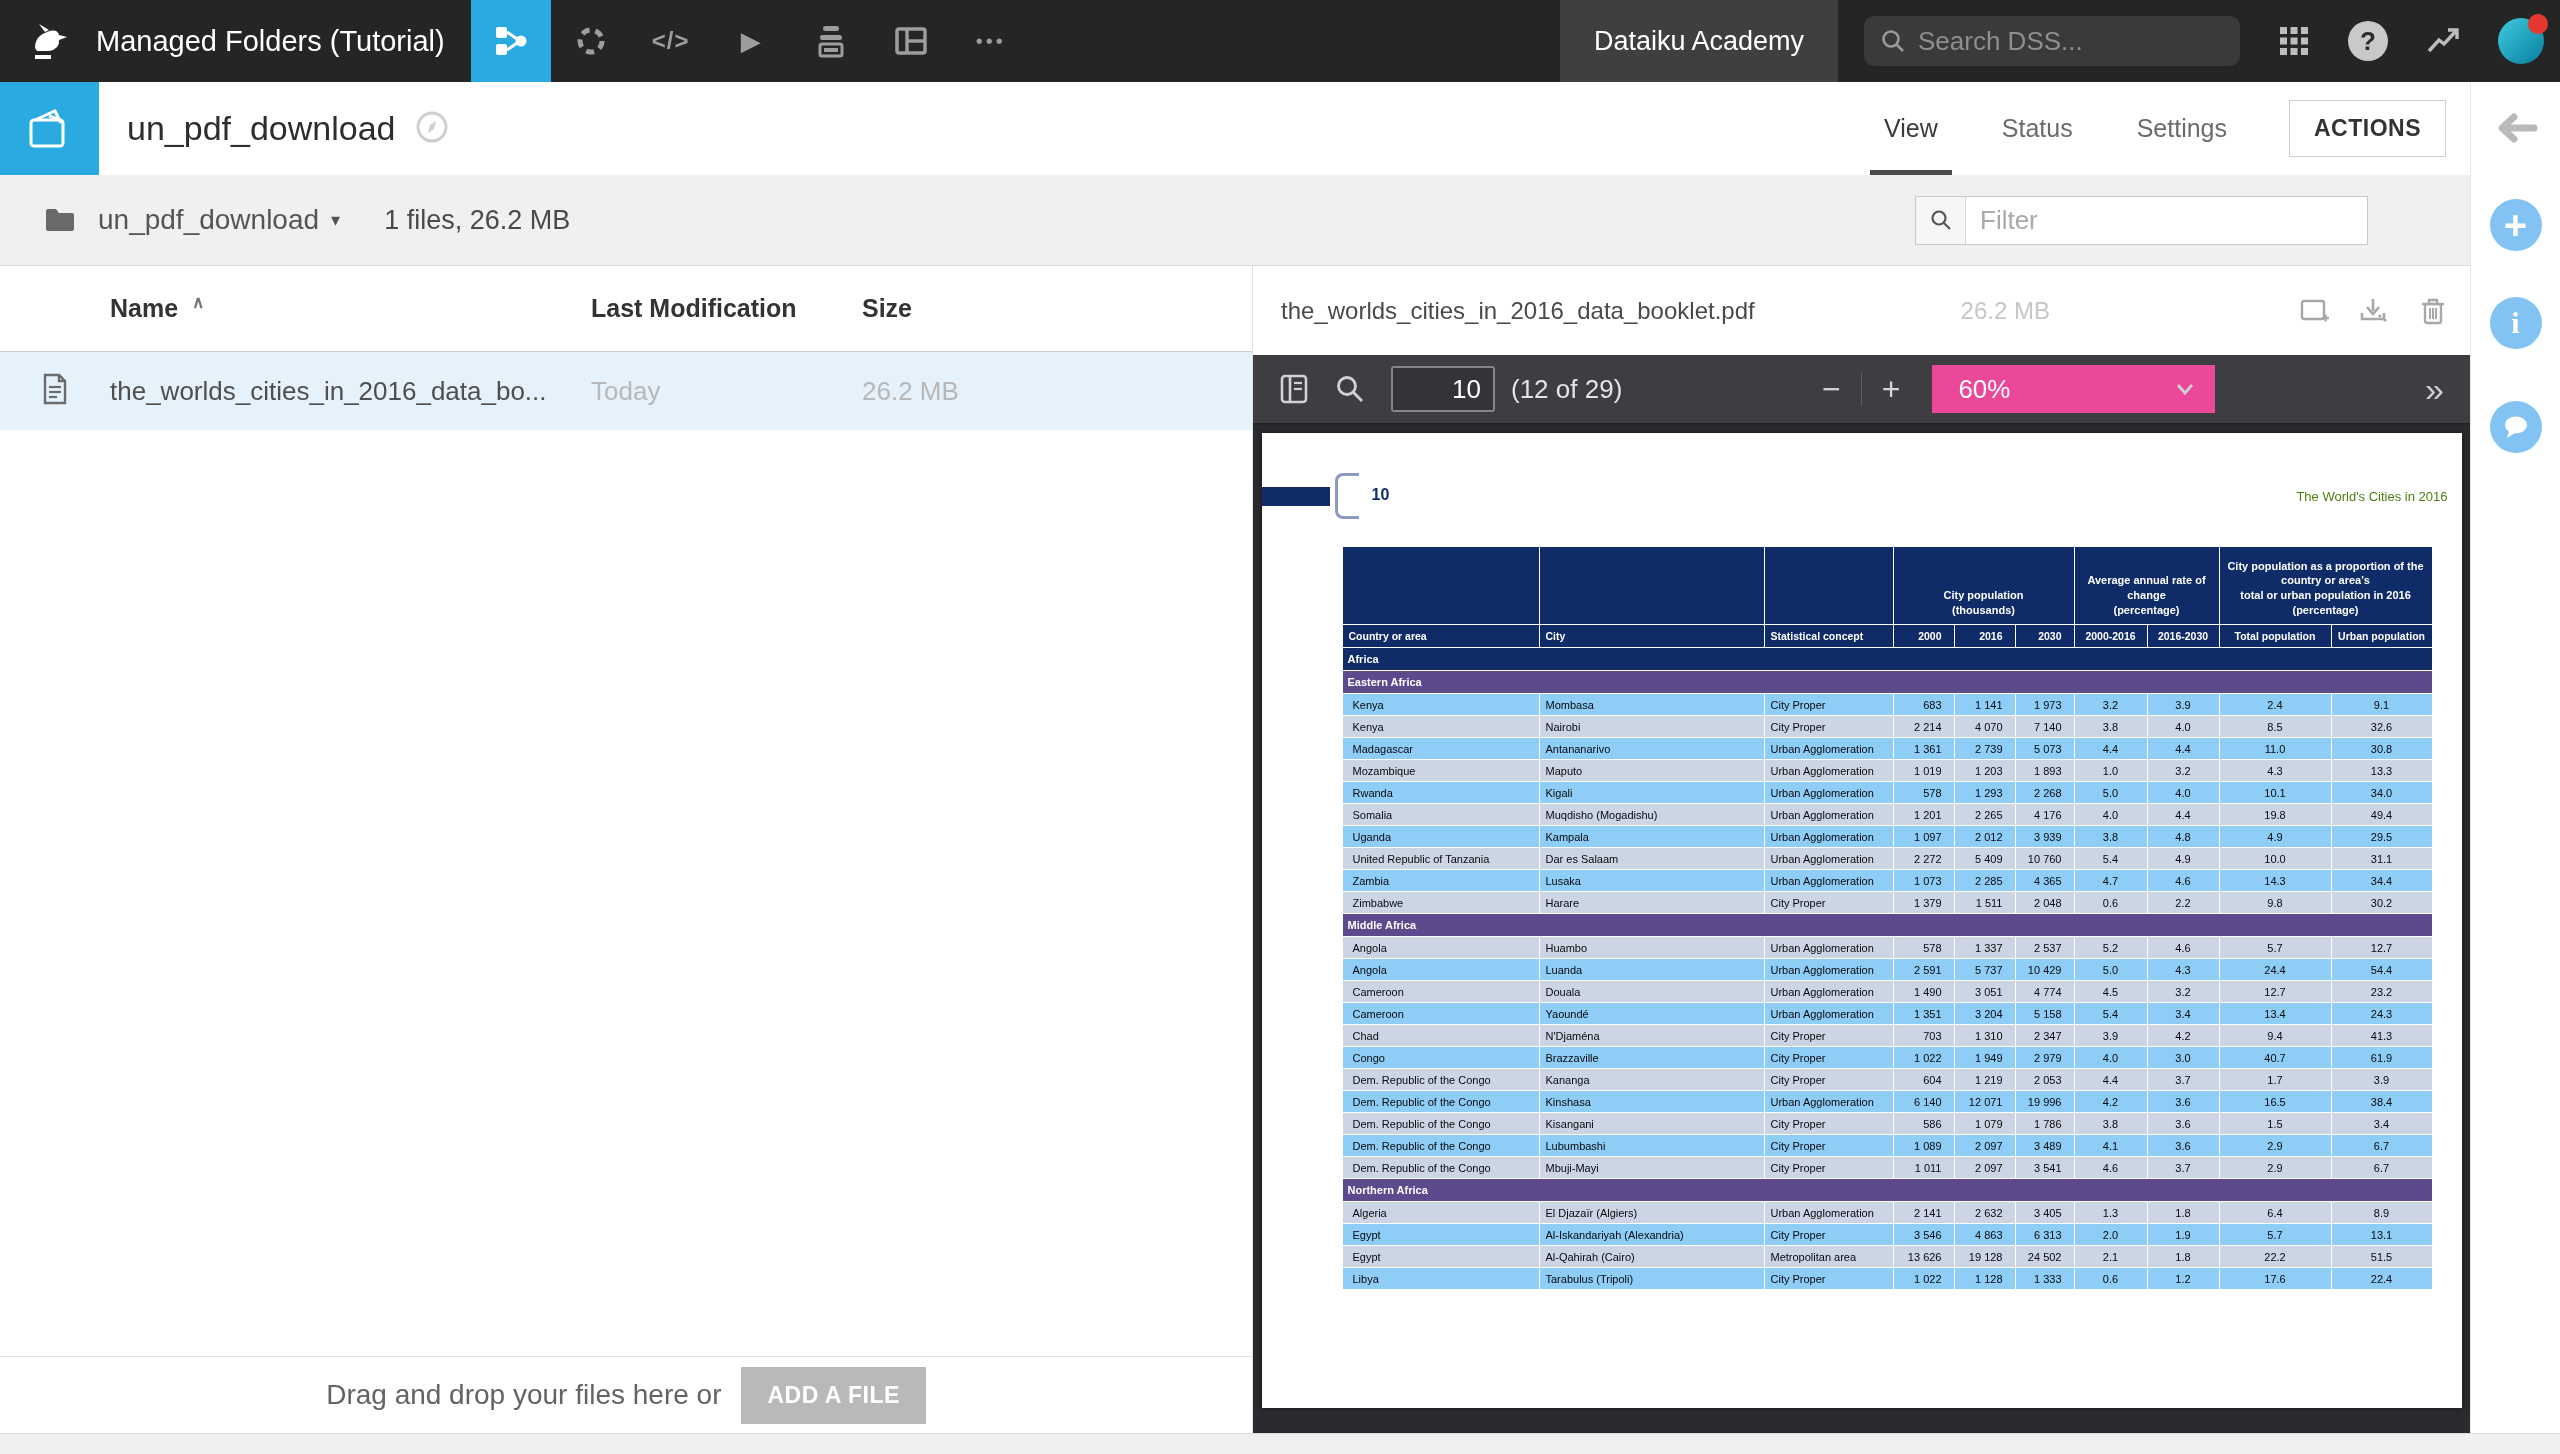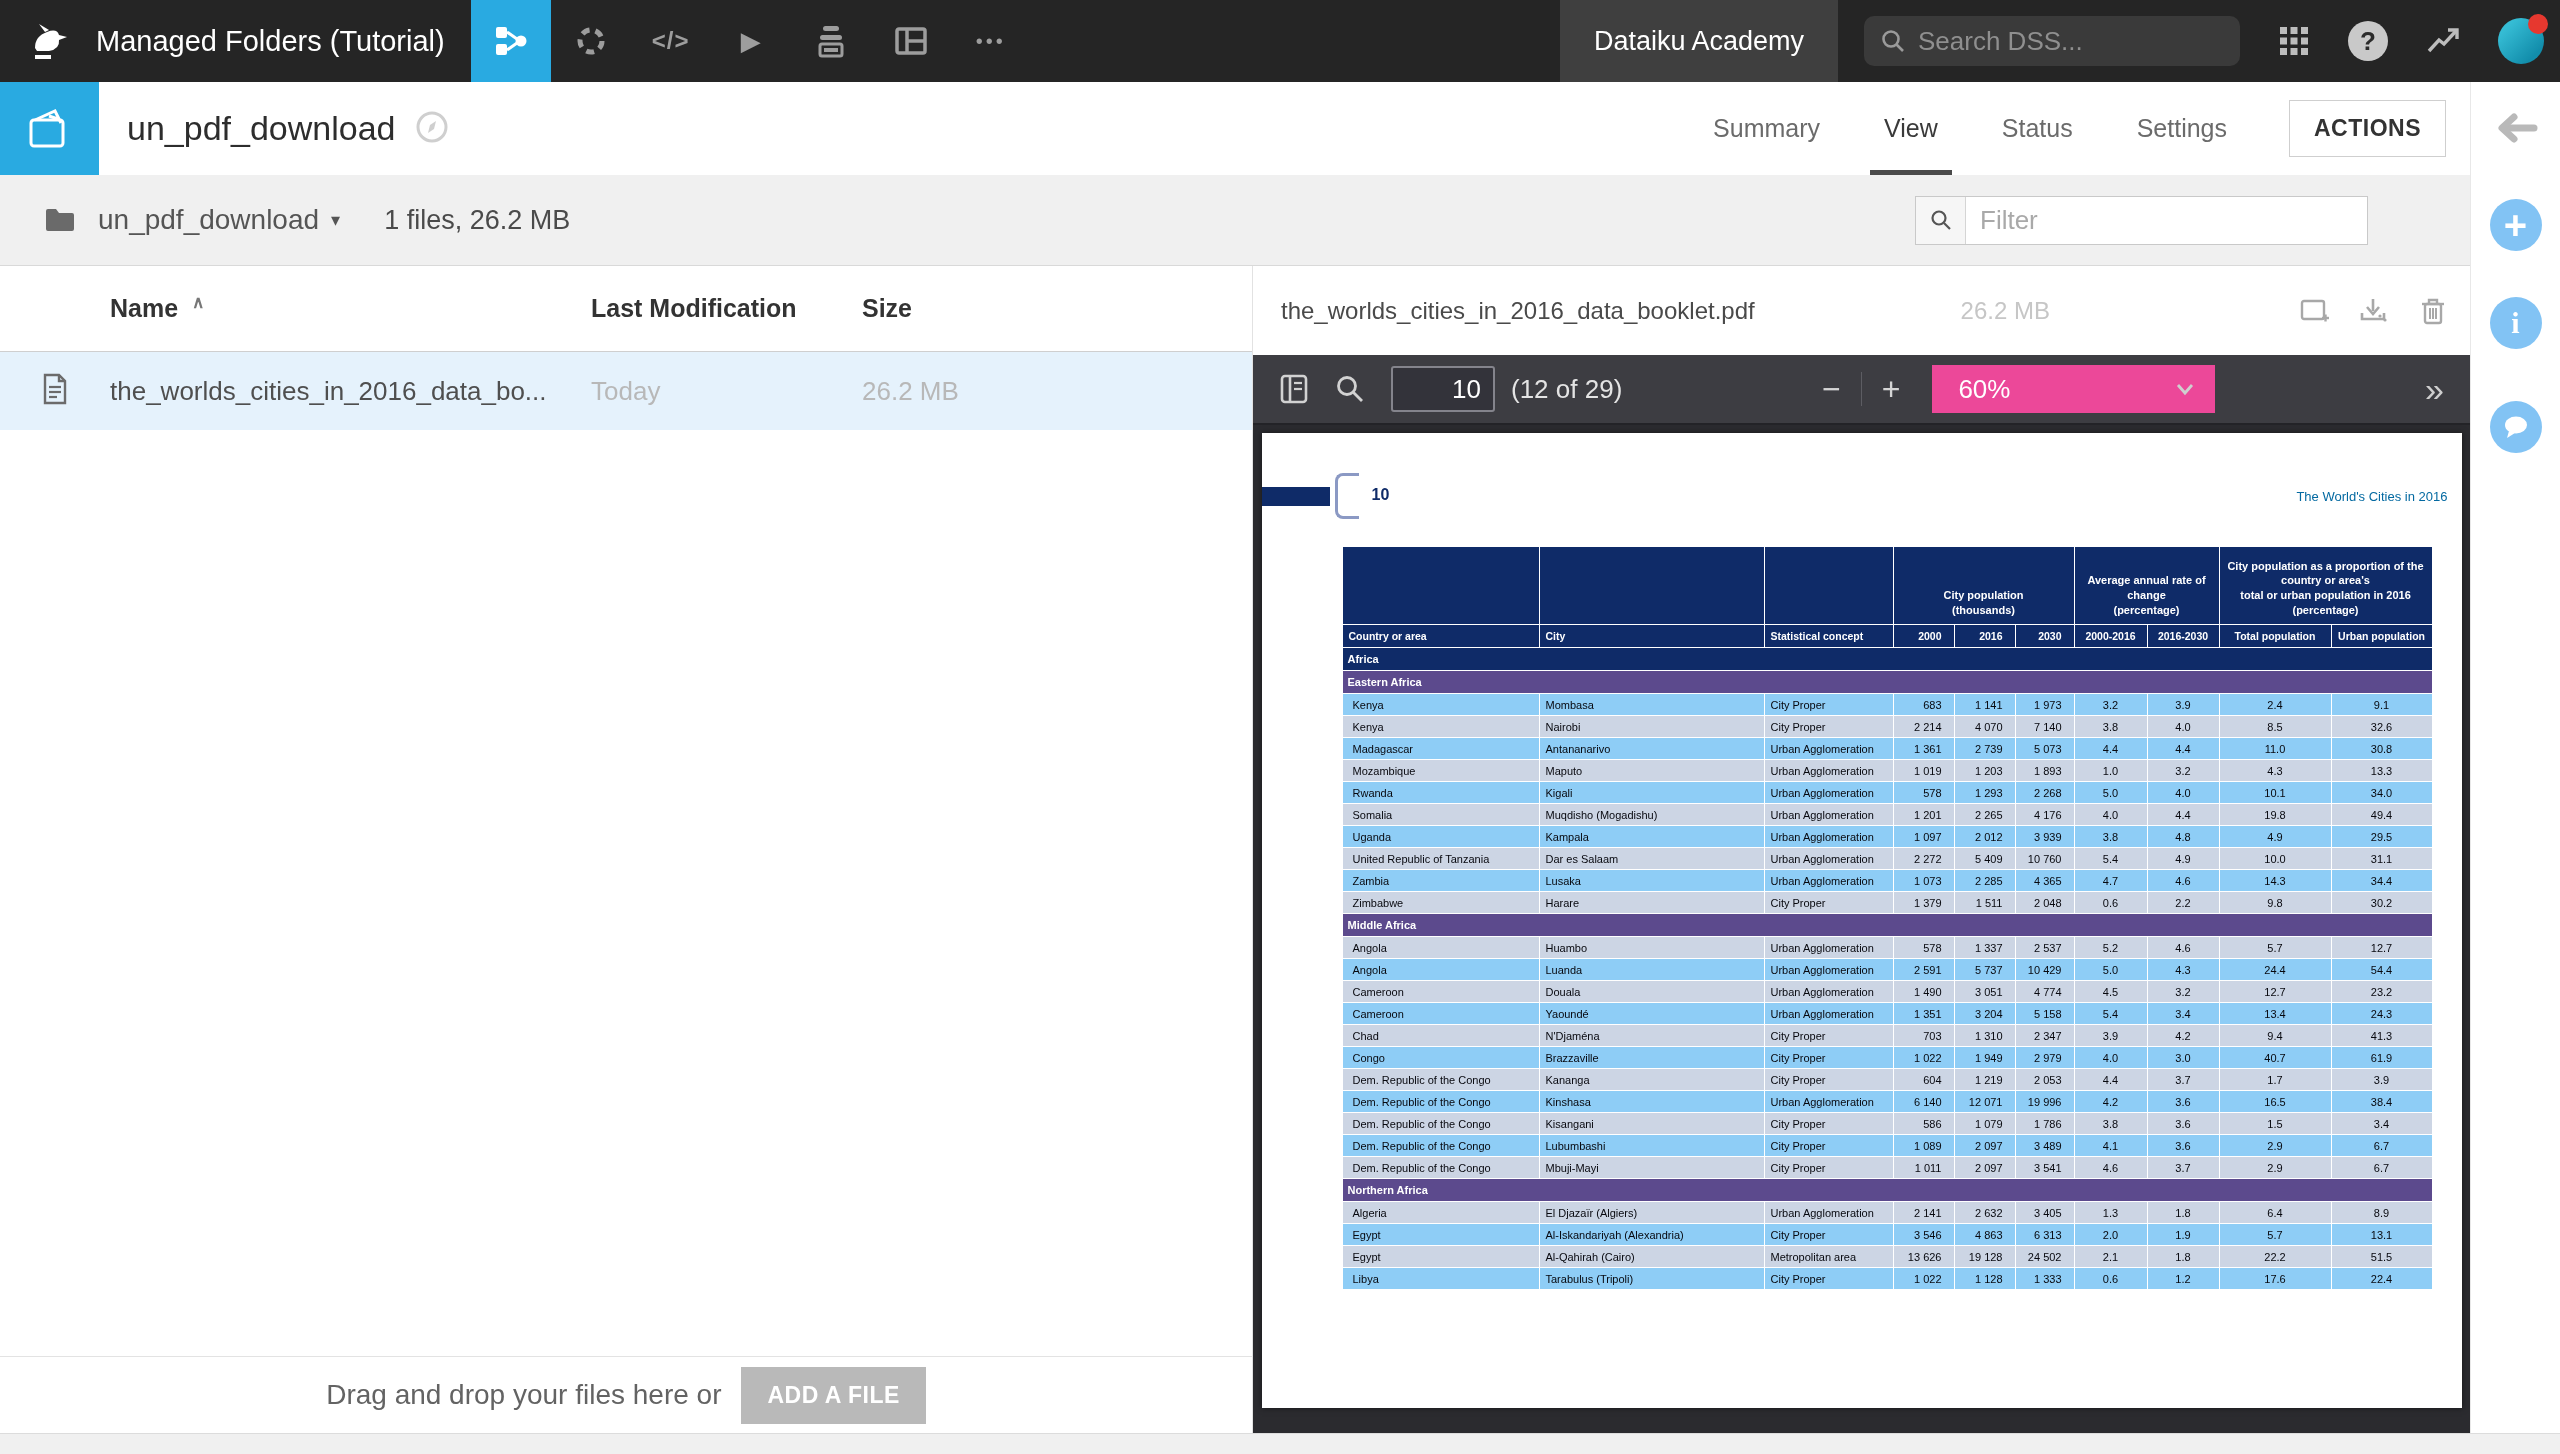--- a/index.html
+++ b/index.html
@@ -83,21 +83,21 @@
   .pt-right { margin-left:auto; font-size:34px; color:#cfcfcf; cursor:pointer; padding-left:20px; }
   .pt-center ~ .pt-right { margin-left:auto; }
 
   .pdf-viewer { flex:1; background:#2b2b2f; overflow:hidden; }
   .pdf-page { position:relative; width:1200px; height:975px; margin:8px auto 0; background:#fff; box-shadow:0 0 6px rgba(0,0,0,.5); }
 
   
   .page-tab-bar { position:absolute; left:0; top:54px; width:68px; height:19px; background:#0f2b68; }
   .page-bracket { position:absolute; left:73px; top:40px; width:24px; height:46px; border:3px solid #8b99c4; border-right:none; border-radius:8px 0 0 8px; }
   .page-num { position:absolute; left:110px; top:53px; font-size:16px; font-weight:bold; color:#0f2b68; }
-  .page-hdr-right { position:absolute; right:14px; top:56px; font-size:13px; color:#0369a1; }
+  .page-hdr-right { position:absolute; right:14px; top:56px; font-size:13px; color:#4d7c0f; }
   .un-table { position:absolute; left:80px; top:113px; width:1090px; border-collapse:collapse; table-layout:fixed; font-size:11px; }
   .un-table th, .un-table td { border:1px solid #fff; overflow:hidden; white-space:nowrap; }
   .un-table .gh { background:#0f2b68; color:#fff; font-weight:bold; white-space:pre-line; height:78px; vertical-align:bottom; padding-bottom:6px; text-align:center; font-size:11px; line-height:1.35; }
   .un-table .ch { background:#0f2b68; color:#fff; font-weight:bold; height:23px; font-size:10.5px; }
   .un-table .sec { color:#fff; font-weight:bold; height:23px; padding-left:5px; text-align:left; font-size:11px; }
   .sec.navy { background:#0f2b68; }
   .sec.purple { background:#5c4a8d; }
   .un-table tbody td { height:22px; color:#07080e; padding:0 3px; }
   .rg td { background:#ccd5e4; }
   .rb td { background:#8ecdf6; }
@@ -219,21 +219,20 @@
       </svg>
     </div>
     <div class="obj-title">un_pdf_download</div>
     <div class="compass">
       <svg width="34" height="34" viewBox="0 0 34 34">
         <circle cx="17" cy="17" r="14" fill="none" stroke="#cfcfcf" stroke-width="3"></circle>
         <path d="M21 11 L15 15 L13 23 L19 19 Z" fill="#cfcfcf"></path>
       </svg>
     </div>
     <div class="obj-tabs">
-      <div class="tab">Summary</div>
       <div class="tab active">View</div>
       <div class="tab">Status</div>
       <div class="tab">Settings</div>
       <button class="actions-btn">ACTIONS</button>
     </div>
   </div>
 
   <div class="folder-bar">
     <svg width="32" height="26" viewBox="0 0 32 26">
       <path d="M2 4 Q2 2 4 2 L12 2 L15 6 L28 6 Q30 6 30 8 L30 22 Q30 24 28 24 L4 24 Q2 24 2 22 Z" fill="#6a6a6a"></path>

